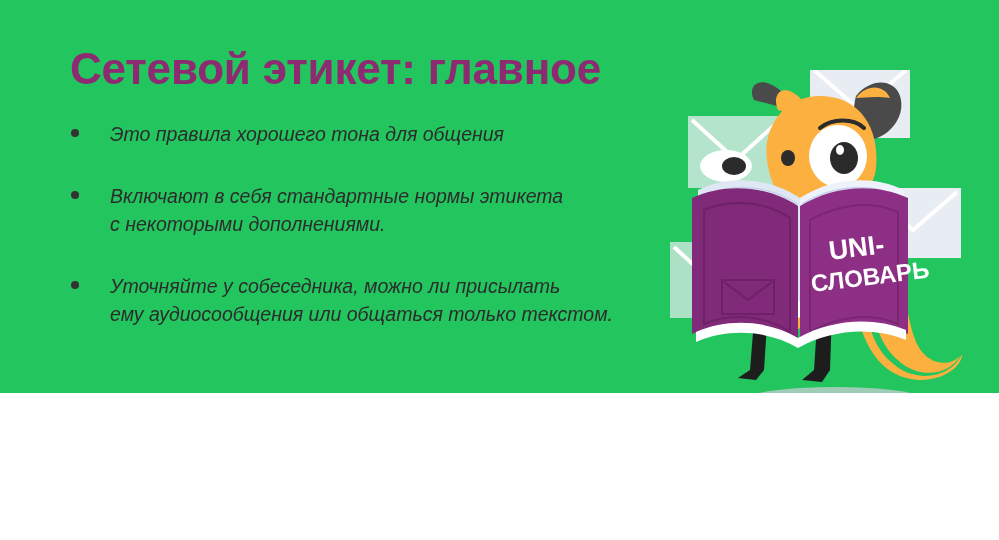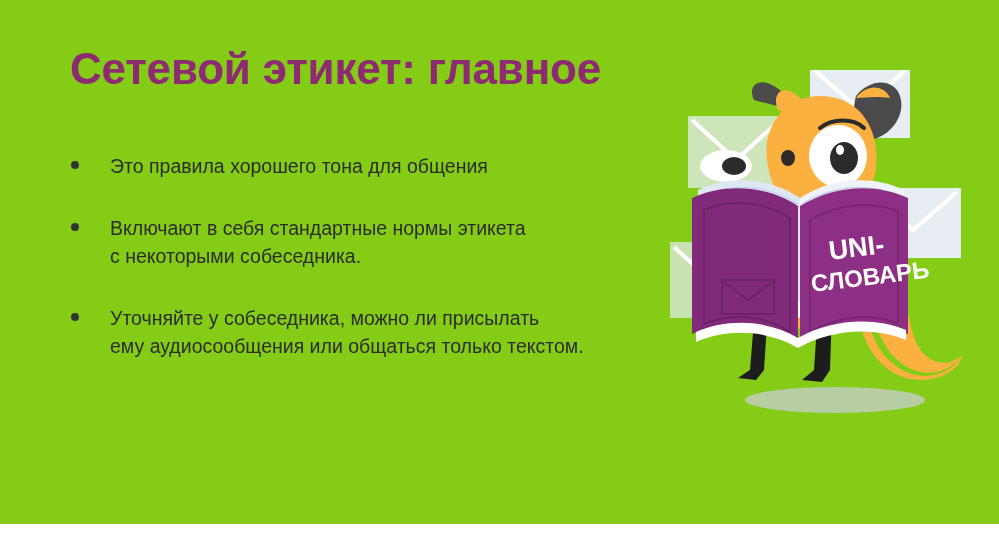--- a/index.html
+++ b/index.html
@@ -8,39 +8,40 @@
   }
   body {
     width: 999px;
     height: 540px;
     overflow: hidden;
     font-family: "Liberation Sans", sans-serif;
   }
   #slide {
     position: relative;
     width: 999px;
-    height: 524px;
-    background: #84cc16;
+    height: 393px;
+    background: #22c55e;
     overflow: hidden;
   }
   #title {
     position: absolute;
     left: 70px;
     top: 44px;
     font-size: 44px;
     font-weight: bold;
     color: #8e2a72;
     letter-spacing: -0.2px;
     white-space: nowrap;
   }
   #bullets {
     position: absolute;
     left: 66px;
-    top: 152px;
+    top: 120px;
     width: 700px;
+    font-style: italic;
   }
   .bullet-row {
     position: relative;
     margin-bottom: 34px;
     padding-left: 44px;
   }
   .bullet-dot {
     position: absolute;
     left: 5px;
     top: 9px;
@@ -78,21 +79,21 @@
   <div id="bullets">
 
     <div class="bullet-row">
       <span class="bullet-dot"></span>
       <div class="bullet-line">Это правила хорошего тона для общения</div>
     </div>
 
     <div class="bullet-row">
       <span class="bullet-dot"></span>
       <div class="bullet-line">Включают в себя стандартные нормы этикета</div>
-      <div class="bullet-line">с некоторыми собеседника.</div>
+      <div class="bullet-line">с некоторыми дополнениями.</div>
     </div>
 
 
     <div class="bullet-row">
       <span class="bullet-dot"></span>
       <div class="bullet-line">Уточняйте у собеседника, можно ли присылать</div>
       <div class="bullet-line">ему аудиосообщения или общаться только текстом.</div>
     </div>
 
   </div>

